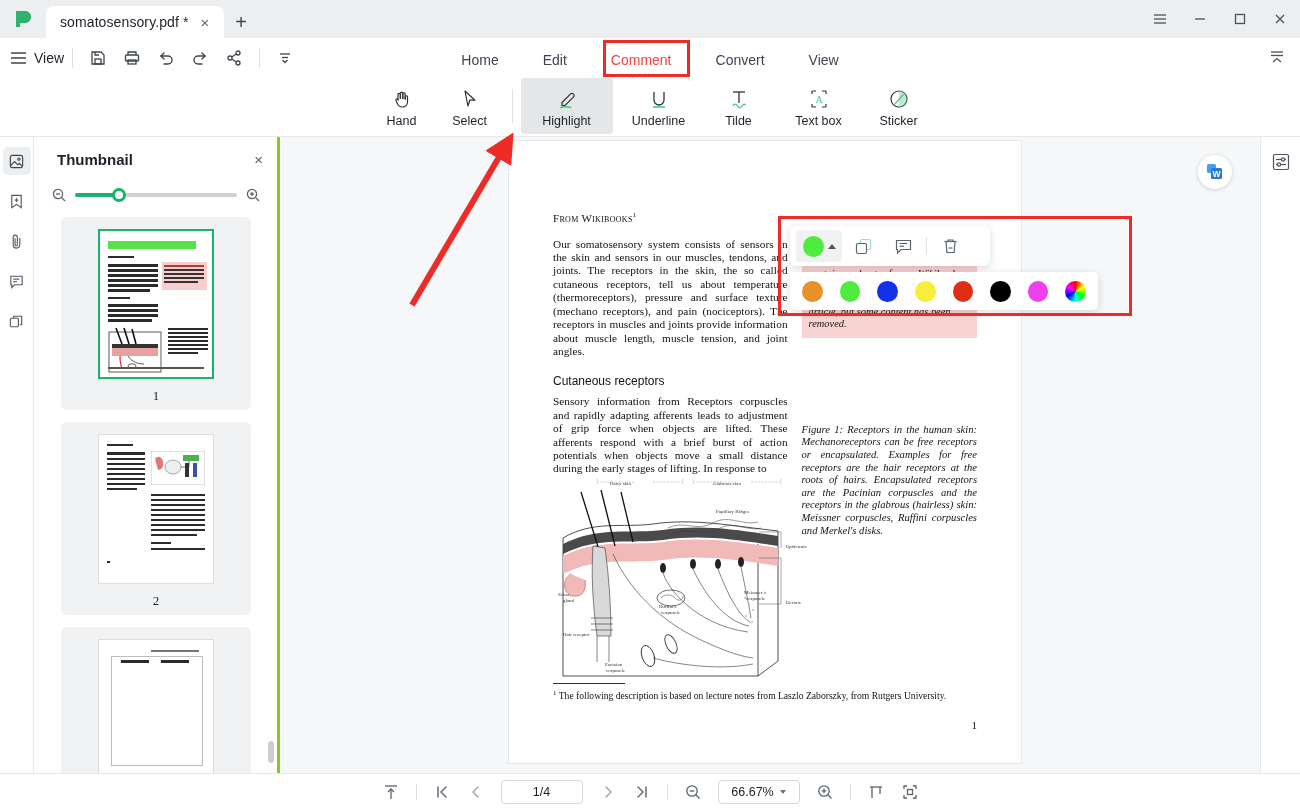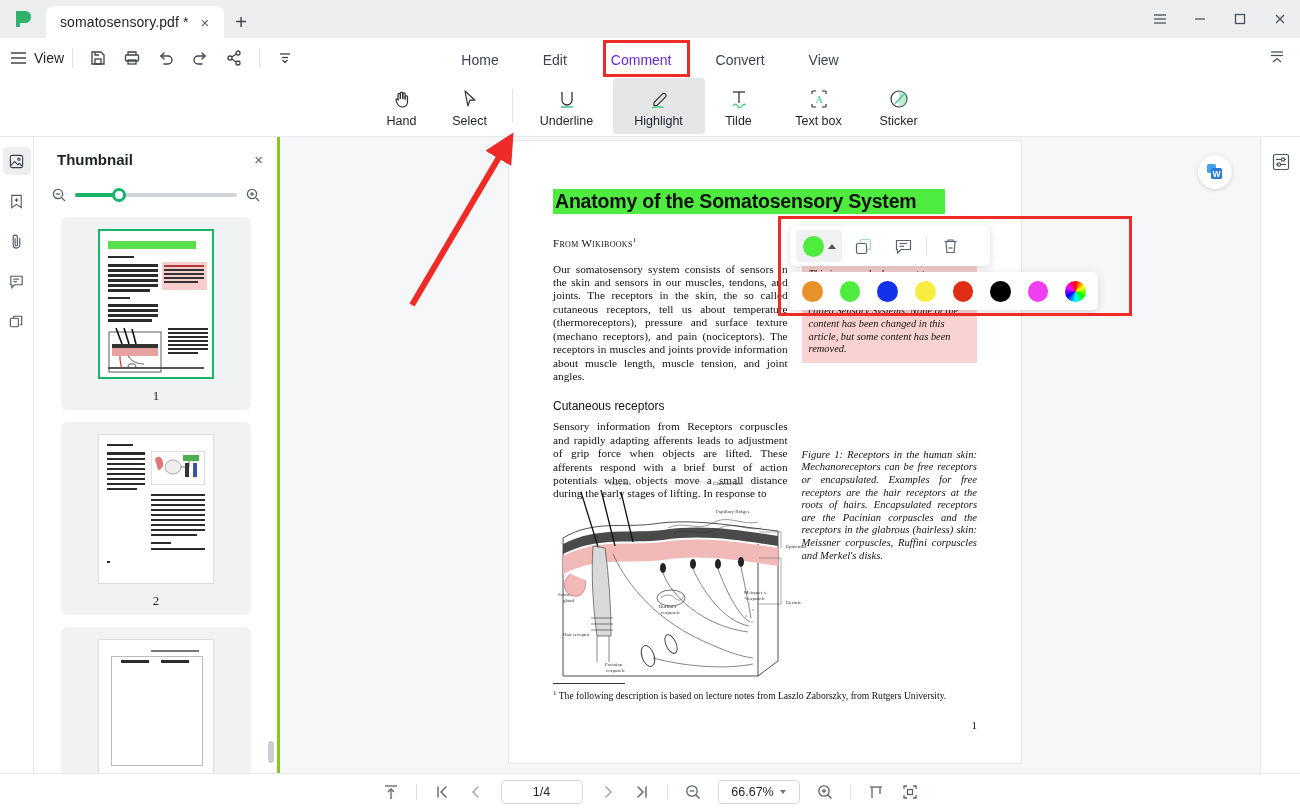--- a/index.html
+++ b/index.html
@@ -45,21 +45,21 @@
   .qicon { width: 34px; height: 30px; display: flex; align-items: center; justify-content: center; color: #3e444d; }
   .collapse-btn { position: absolute; right: 10px; top: 6px; width: 26px; height: 26px;
     display:flex; align-items:center; justify-content:center; color:#4b535e;}
 
   
   .ribbon-tabs {
     position: absolute; top: 44px; left: 0; width: 1300px; height: 32px;
     display: flex; justify-content: center; align-items: center; gap: 16px;
   }
   .rtab { font-size: 14px; color: #3d4450; padding: 4px 14px; position: relative; }
-  .rtab.active { color: #6d28d9; }
+  .rtab.active { color: #ef4444; }
   .rtab.active::after {
     content:""; position:absolute; left: 12px; right: 12px; bottom: -5px; height: 2.5px; background: #19b36b;
   }
 
   
   .ribbon {
     position: absolute; top: 76px; left: 0; width: 1300px; height: 60px;
     background: #ffffff; display: flex; align-items: center; justify-content: center;
   }
   .tool { width: 68px; height: 56px; display: flex; flex-direction: column; align-items: center;
@@ -306,37 +306,37 @@
     </div>
     <div class="tool">
       <span class="tool-ico">
         <svg width="22" height="22" viewBox="0 0 22 22" fill="none" stroke="#2e3339" stroke-width="1.2" stroke-linejoin="round">
           <path d="M6 3l10 9.2h-5.2L8.9 18z"></path>
         </svg>
       </span>
       <span class="tool-lbl">Select</span>
     </div>
     <span class="tool-sep"></span>
+    <div class="tool wide active">
+      <span class="tool-ico">
+        <svg width="24" height="24" viewBox="0 0 24 24" fill="none">
+          <path d="M7 16.5l8.6-8.6a1.8 1.8 0 0 1 2.6 0l.4.4a1.8 1.8 0 0 1 0 2.6L10 19.5H7z" stroke="#2e3339" stroke-width="1.2"></path>
+          <path d="M5.5 21.6c2.8-1 7.5-1 10.5-.2" stroke="#3cc97f" stroke-width="1.4" stroke-linecap="round"></path>
+        </svg>
+      </span>
+      <span class="tool-lbl">Highlight</span>
+    </div>
     <div class="tool wide">
       <span class="tool-ico">
         <svg width="24" height="22" viewBox="0 0 24 22" fill="none">
           <path d="M7 4v8a5 5 0 0 0 10 0V4" stroke="#2e3339" stroke-width="1.3"></path>
           <line x1="6" y1="19" x2="18" y2="19" stroke="#3cc97f" stroke-width="1.5"></line>
         </svg>
       </span>
       <span class="tool-lbl">Underline</span>
-    </div>
-    <div class="tool wide active">
-      <span class="tool-ico">
-        <svg width="24" height="24" viewBox="0 0 24 24" fill="none">
-          <path d="M7 16.5l8.6-8.6a1.8 1.8 0 0 1 2.6 0l.4.4a1.8 1.8 0 0 1 0 2.6L10 19.5H7z" stroke="#2e3339" stroke-width="1.2"></path>
-          <path d="M5.5 21.6c2.8-1 7.5-1 10.5-.2" stroke="#3cc97f" stroke-width="1.4" stroke-linecap="round"></path>
-        </svg>
-      </span>
-      <span class="tool-lbl">Highlight</span>
     </div>
     <div class="tool">
       <span class="tool-ico">
         <svg width="22" height="22" viewBox="0 0 22 22" fill="none">
           <line x1="5" y1="4" x2="17" y2="4" stroke="#2e3339" stroke-width="1.3"></line>
           <line x1="11" y1="4" x2="11" y2="15" stroke="#2e3339" stroke-width="1.3"></line>
           <path d="M5 18c1.5-2.4 3-2.4 4.5 0s3 2.4 4.5 0 3-2.4 3.5-.8" stroke="#3cc97f" stroke-width="1.3" fill="none"></path>
         </svg>
       </span>
       <span class="tool-lbl">Tilde</span>
@@ -515,21 +515,20 @@
         </div>
 
       </div>
     </div>
     <div class="tscroll"></div>
   </div>
 
   <div class="viewer">
     <div class="page">
 
-      <div class="doc-title">Anatomy of the Somatosensory System</div>
 
       <div class="doc-from">
         <span>From Wikibooks</span><sup>1</sup>
       </div>
 
       <div class="cols">
         <div class="col-l">
           <p class="body-p">Our somatosensory system consists of sensors in the skin and sensors in our muscles, tendons, and joints. The receptors in the skin, the so called cutaneous receptors, tell us about temperature (thermoreceptors), pressure and surface texture (mechano receptors), and pain (nociceptors). The receptors in muscles and joints provide information about muscle length, muscle tension, and joint angles.</p>
           <div class="sec-h">Cutaneous receptors</div>
           <p class="body-p">Sensory information from Receptors corpuscles and rapidly adapting afferents leads to adjustment of grip force when objects are lifted. These afferents respond with a brief burst of action potentials when objects move a small distance during the early stages of lifting. In response to</p>

